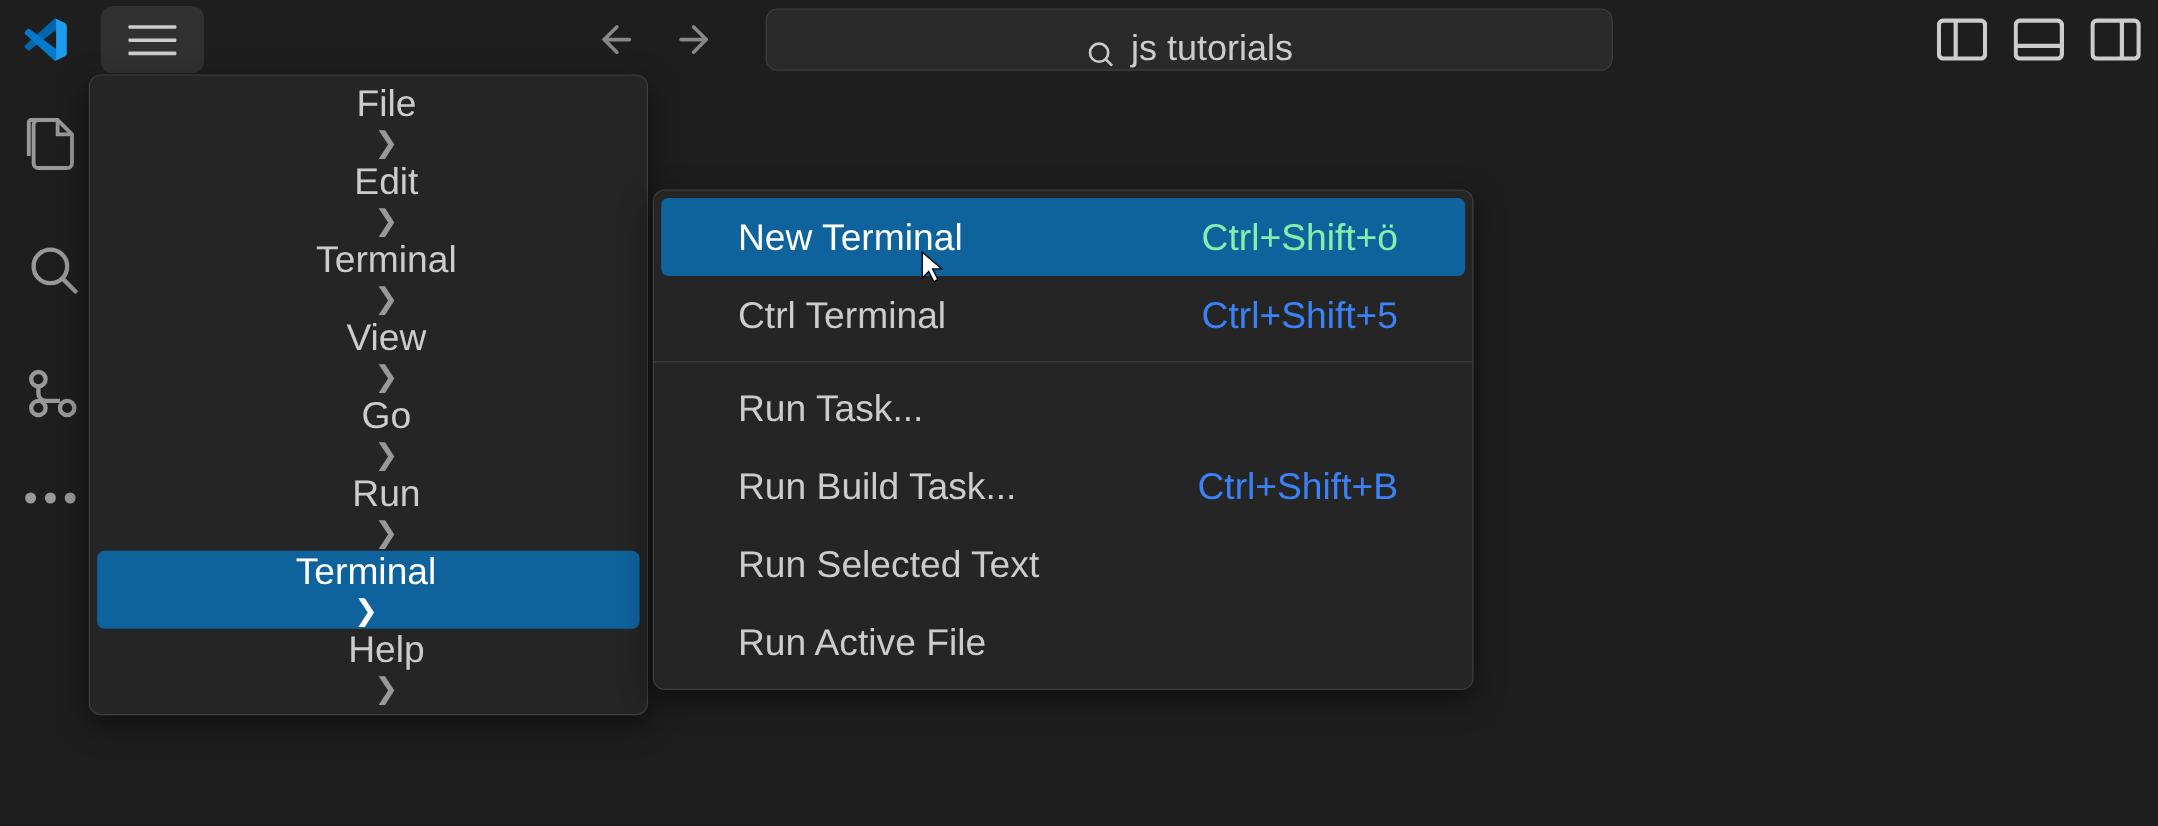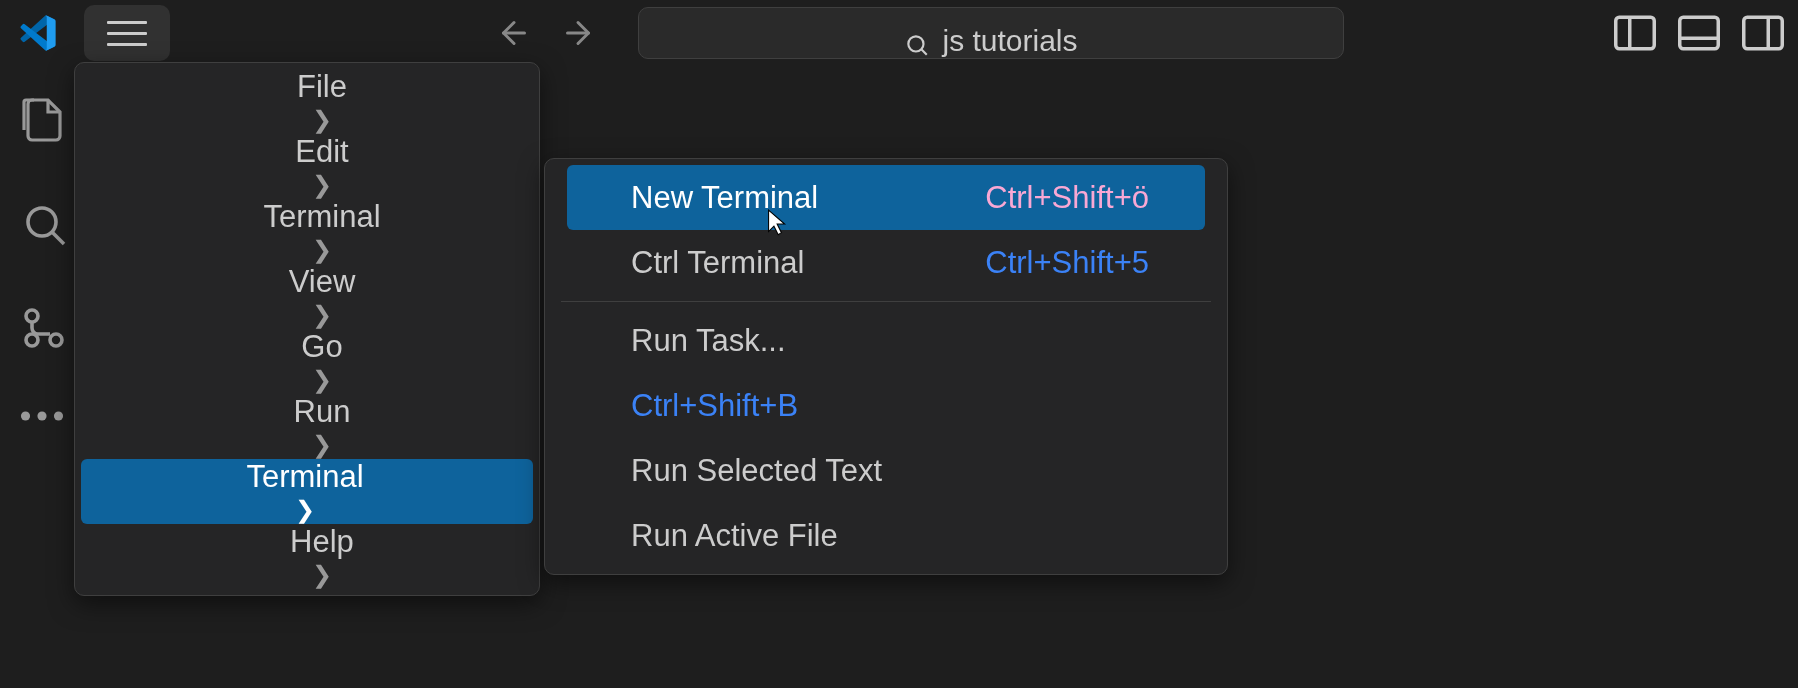--- a/index.html
+++ b/index.html
@@ -135,21 +135,21 @@
 
   .submenu {
     position: absolute;
     left: 544px;
     top: 158px;
     width: 684px;
     background: #252526;
     border: 1px solid #3f3f3f;
     border-radius: 10px;
     box-shadow: 0 8px 24px rgba(0,0,0,0.5);
-    padding: 6px 16px;
+    padding: 6px 0;
   }
   .sub-item {
     display: flex;
     align-items: center;
     justify-content: space-between;
     height: 65px;
     padding: 0 56px 0 64px;
     font-size: 31px;
     color: #cccccc;
     border-radius: 6px;
@@ -158,21 +158,21 @@
   .sub-item.selected {
     background: #0e639c;
     color: #fff;
   }
   .sub-sep {
     height: 1px;
     background: #3f3f3f;
     margin: 6px 0;
   }
   .shortcut { color: #3b82f6; }
-  .sub-item.selected .shortcut { color: #f9a8d4; }
+  .sub-item.selected .shortcut { color: #86efac; }
 
   .cursor {
     position: absolute;
     left: 762px;
     top: 208px;
     width: 26px;
     height: 30px;
     pointer-events: none;
     z-index: 100;
   }
@@ -310,20 +310,21 @@
   <div class="sub-item">
     <span>Ctrl Terminal</span>
     <span class="shortcut">Ctrl+Shift+5</span>
   </div>
   <div class="sub-sep"></div>
   <div class="sub-item">
     <span>Run Task...</span>
     <span class="shortcut"></span>
   </div>
   <div class="sub-item">
+    <span>Run Build Task...</span>
     <span class="shortcut">Ctrl+Shift+B</span>
   </div>
   <div class="sub-item">
     <span>Run Selected Text</span>
     <span class="shortcut"></span>
   </div>
   <div class="sub-item">
     <span>Run Active File</span>
     <span class="shortcut"></span>
   </div>

